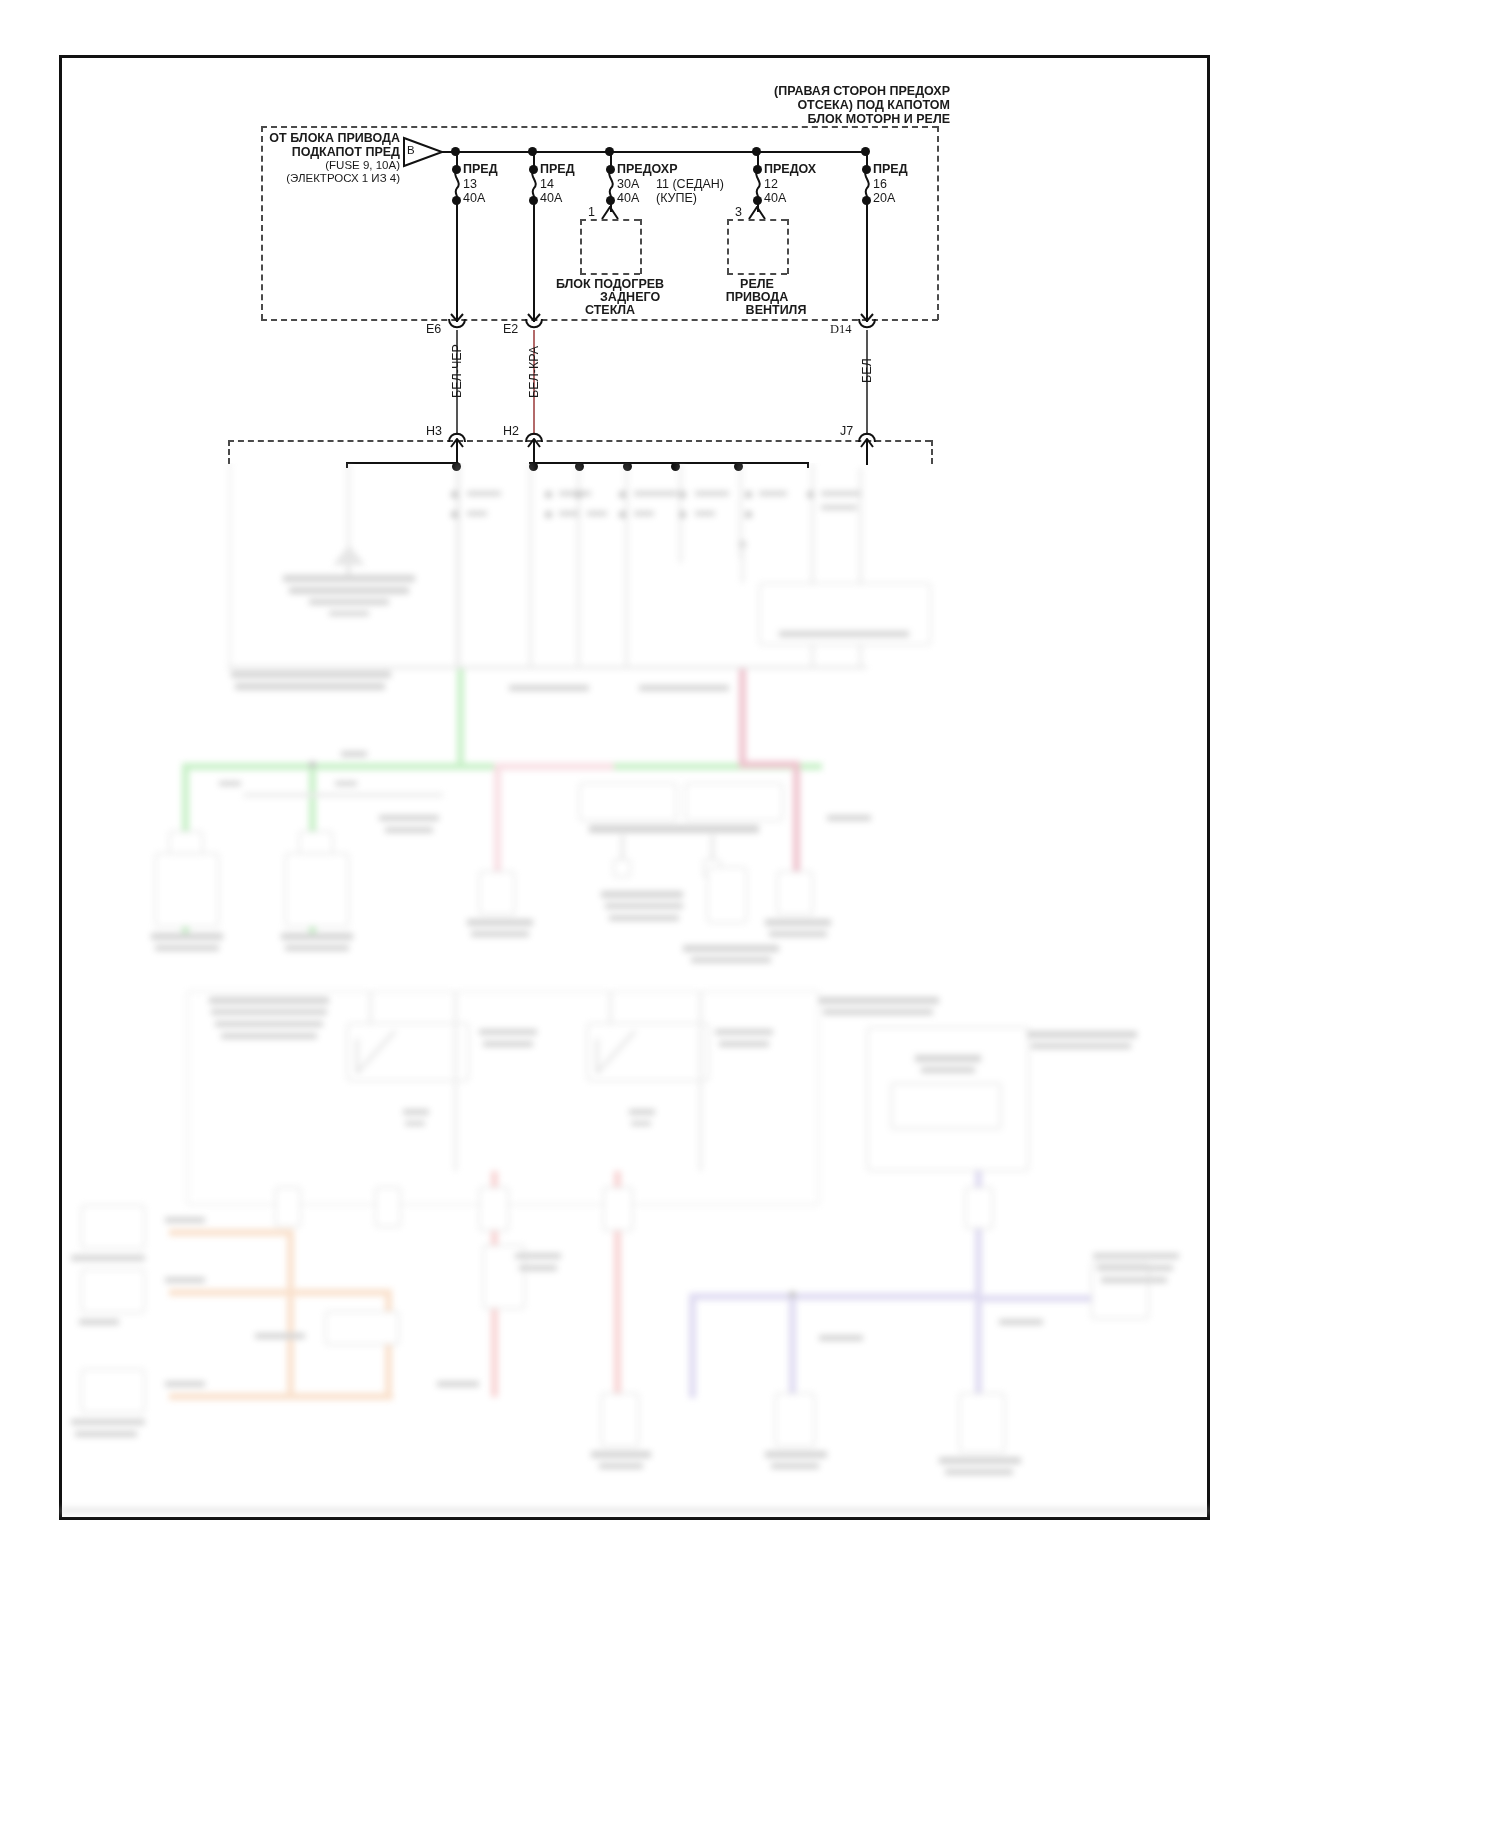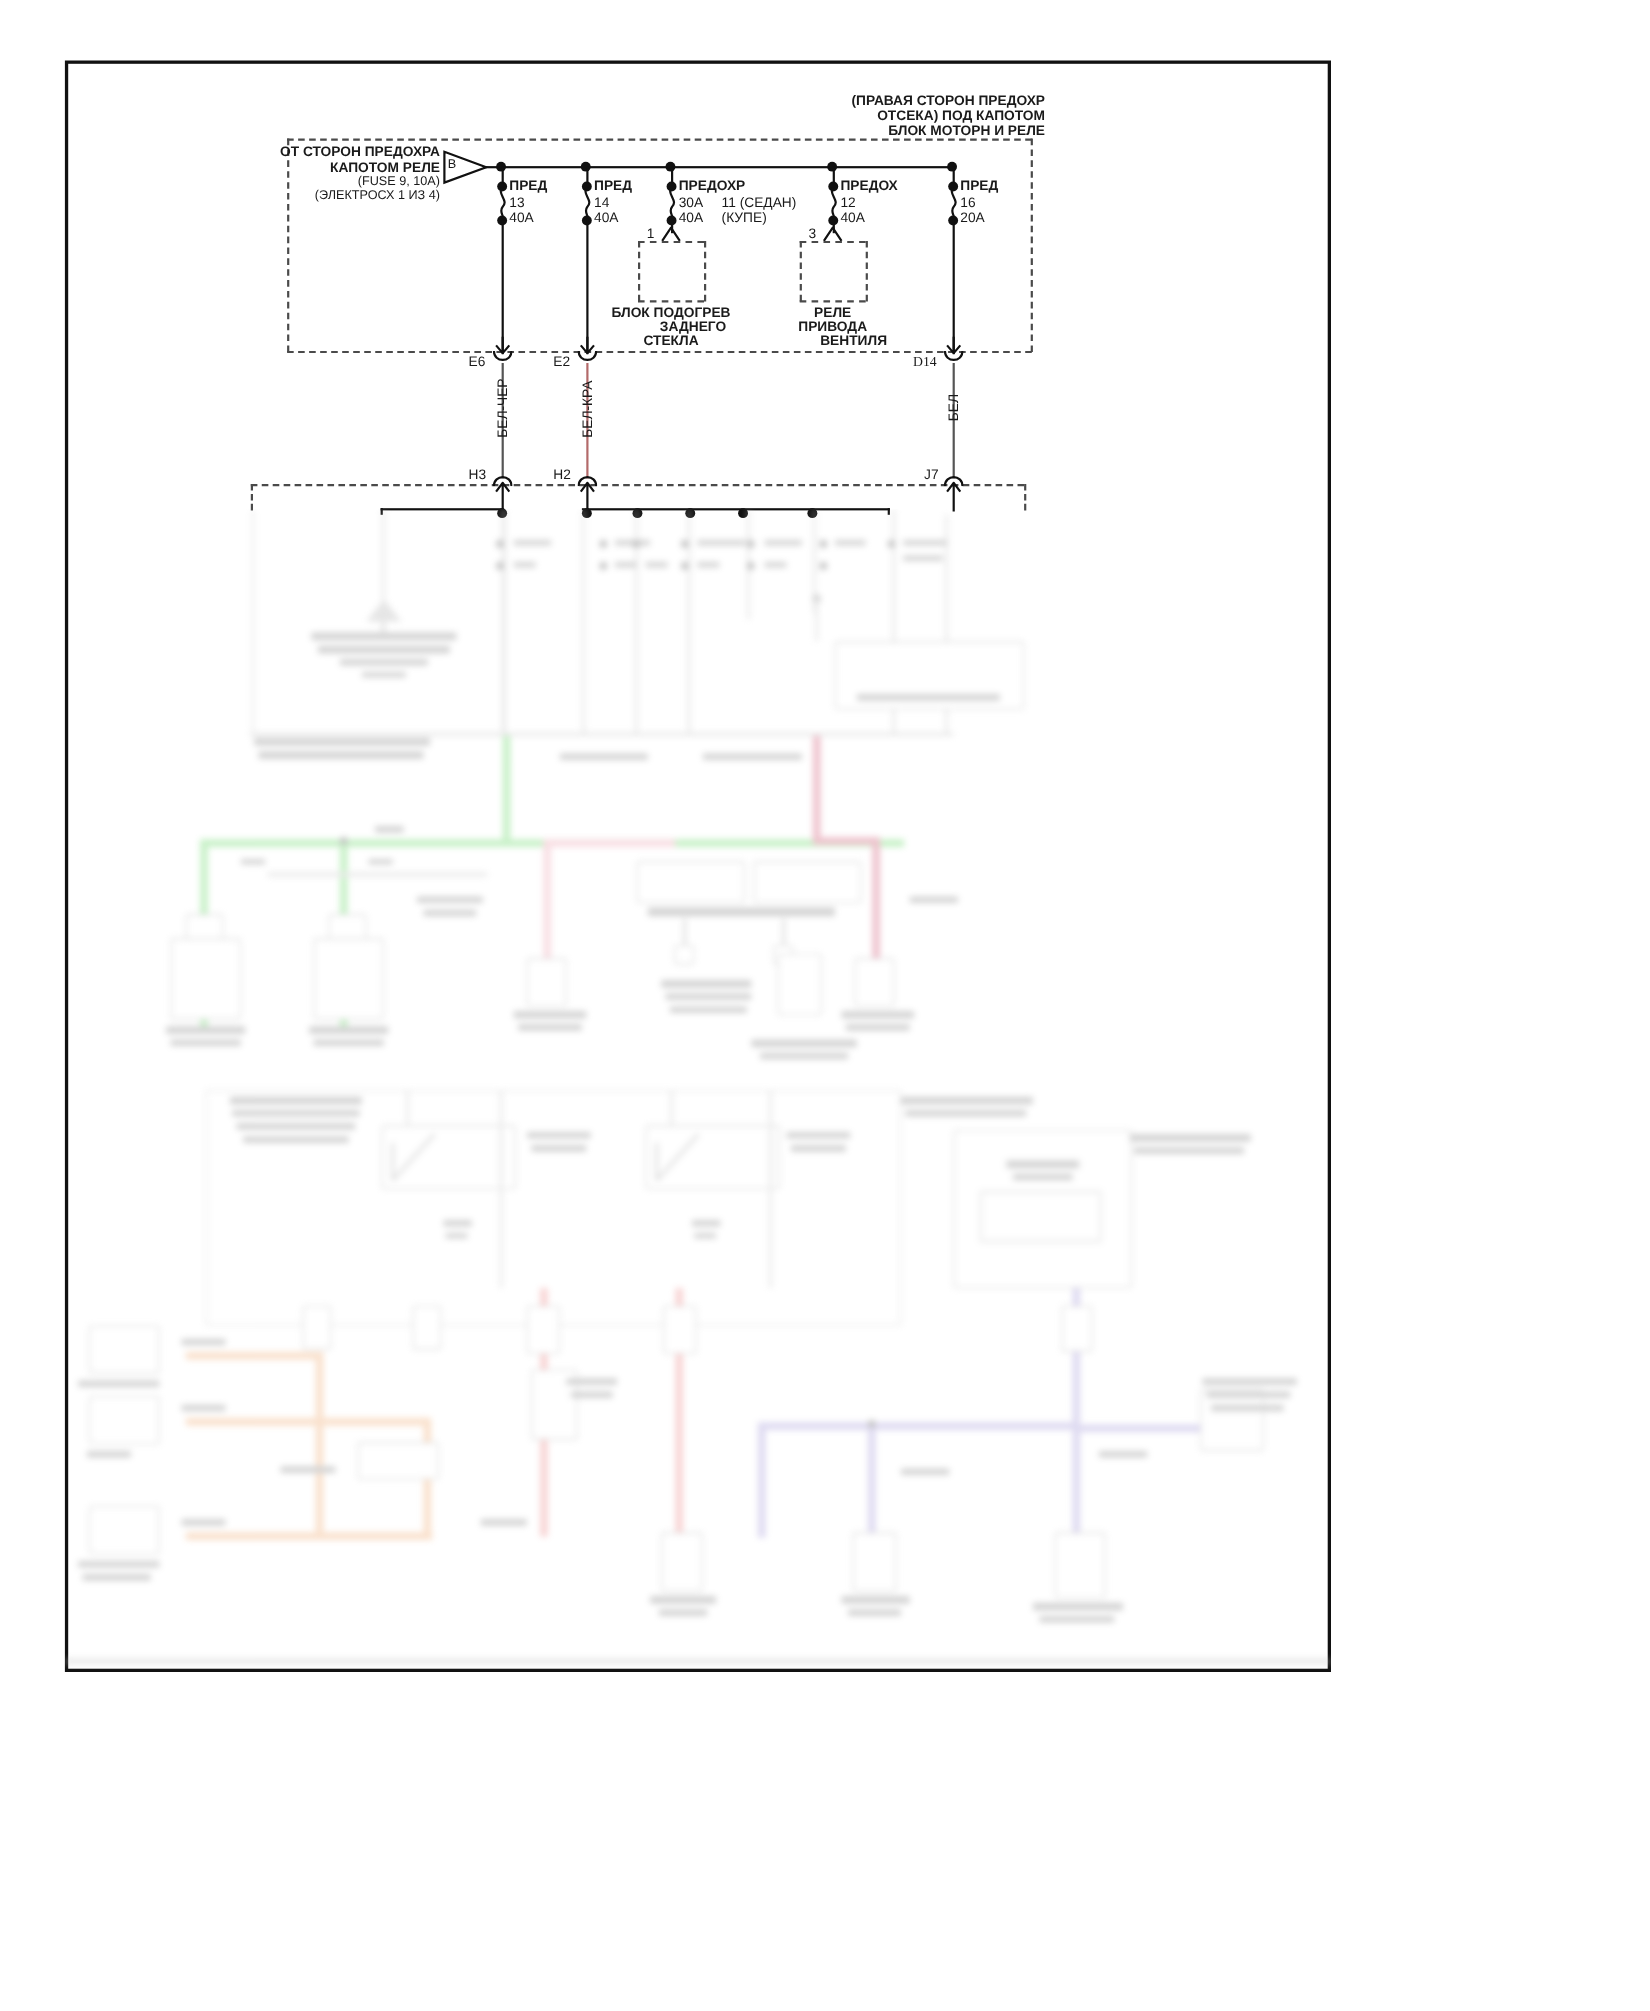--- a/index.html
+++ b/index.html
@@ -46,22 +46,22 @@
 
 <div class="lbl s12 b ar" style="left:680px;top:84px;width:270px;">(ПРАВАЯ СТОРОН ПРЕДОХР</div>
 <div class="lbl s12 b ar" style="left:680px;top:98px;width:270px;">ОТСЕКА) ПОД КАПОТОМ</div>
 <div class="lbl s12 b ar" style="left:680px;top:112px;width:270px;">БЛОК МОТОРН И РЕЛЕ</div>
 
 <div class="dash-h" style="left:261px;top:126px;width:677px;"></div>
 <div class="dash-v" style="left:261px;top:126px;height:194px;"></div>
 <div class="dash-v" style="left:937px;top:126px;height:194px;"></div>
 <div class="dash-h" style="left:261px;top:319px;width:677px;"></div>
 
-<div class="lbl s12 b ar" style="left:220px;top:131px;width:180px;">ОТ СТОРОН ПРЕДОХРА</div>
-<div class="lbl s12 b ar" style="left:220px;top:145px;width:180px;">КАПОТОМ РЕЛЕ</div>
+<div class="lbl s12 b ar" style="left:220px;top:131px;width:180px;">ОТ БЛОКА ПРИВОДА</div>
+<div class="lbl s12 b ar" style="left:220px;top:145px;width:180px;">ПОДКАПОТ ПРЕД</div>
 <div class="lbl s11 ar" style="left:220px;top:159px;width:180px;">(FUSE 9, 10A)</div>
 <div class="lbl s11 ar" style="left:220px;top:172px;width:180px;">(ЭЛЕКТРОСХ 1 ИЗ 4)</div>
 
 <svg style="position:absolute;left:402px;top:135px;width:44px;height:34px;" viewBox="0 0 44 34">
   <polygon points="2,3 2,31 40,17" fill="#fff" stroke="#111" stroke-width="2"></polygon>
 </svg>
 <div class="lbl s11" style="left:407px;top:144px;">B</div>
 
 <div class="hline" style="left:440px;top:151px;width:428px;"></div>
 

